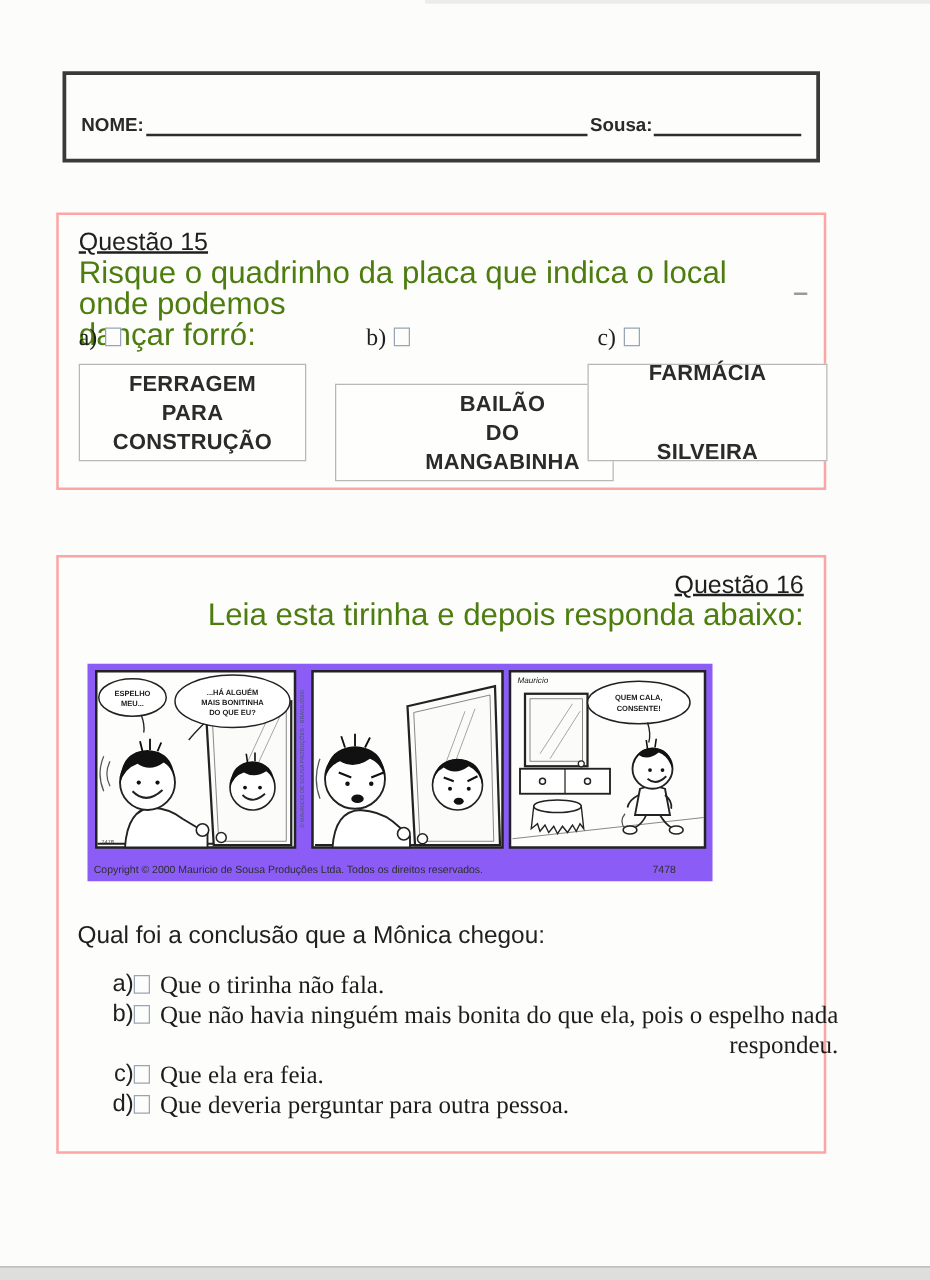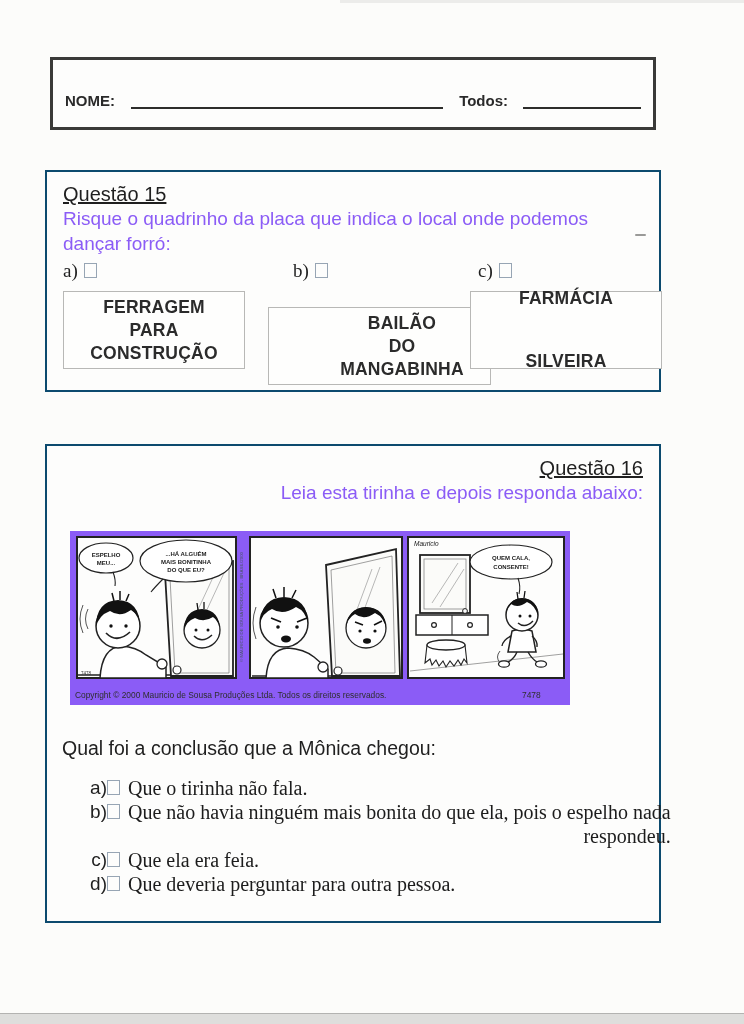--- a/index.html
+++ b/index.html
@@ -7,36 +7,36 @@
     width:744px;height:1024px;position:relative;overflow:hidden;
     background:#fcfcfa;font-family:"Liberation Sans",sans-serif;color:#222;
   }
   .scan-top{position:absolute;top:0;left:340px;right:0;height:3px;background:#ececea;}
   .scan-bottom{position:absolute;bottom:0;left:0;right:0;height:10px;background:#dededc;border-top:1px solid #b3b3b1;}
 
   
   .name-box{
     position:absolute;left:50px;top:57px;width:606px;height:73px;box-sizing:border-box;
     border:3px solid #3a3a38;background:#fdfdfc;
-    display:flex;align-items:flex-end;padding:0 12px 18px 12px;gap:14px;
+    display:flex;align-items:flex-end;padding:0 12px 18px 12px;
   }
   .name-box .lbl{font-weight:bold;font-size:15px;color:#2a2a2a;white-space:nowrap;}
   .write-line{border-bottom:2px solid #2d2d2b;height:16px;}
   .line-name{flex:1;margin:0 2px;}
   .line-class{width:118px;margin-left:1px;}
 
   
   .q-box{
     position:absolute;left:45px;width:616px;box-sizing:border-box;
-    border:2px solid #0c4a6e;background:#fdfdfc;padding:10px 16px;
+    border:2px solid #fca5a5;background:#fdfdfc;padding:10px 16px;
   }
   .q15{top:170px;height:222px;}
   .q16{top:444px;height:479px;text-align:right;}
   .q-title{font-size:20px;text-decoration:underline;color:#1f1f1f;line-height:24px;}
-  .q-instr{font-size:19px;line-height:25px;color:#8b5cf6;}
+  .q-instr{font-size:25px;line-height:25px;color:#4d7c0f;}
 
   
   .q15-opt{position:absolute;top:88px;font-family:"Liberation Serif",serif;font-size:19px;color:#1f1f1f;}
   .opt-a{left:16px;} .opt-b{left:246px;} .opt-c{left:431px;}
   .chk{
     display:inline-block;width:11px;height:13px;border:1.5px solid #97a5b4;
     vertical-align:-1px;margin-left:6px;background:#fdfdfc;
   }
   .sign{
     position:absolute;border:1px solid #b8b8b6;background:#fefefd;
@@ -68,21 +68,21 @@
 </style>
 </head>
 <body>
 
 <div class="scan-top"></div>
 <div class="scan-bottom"></div>
 
 <div class="name-box">
   <span class="lbl">NOME:</span>
   <span class="write-line line-name"></span>
-  <span class="lbl">Todos:</span>
+  <span class="lbl">Sousa:</span>
   <span class="write-line line-class"></span>
 </div>
 
 <div class="q-box q15">
   <div class="q-title">Questão 15</div>
   <div class="q-instr">Risque o quadrinho da placa que indica o local onde podemos</div>
   <div class="q-instr">dançar forró:</div>
   <div class="scan-dash"></div>
 
   <div class="q15-opt opt-a">

